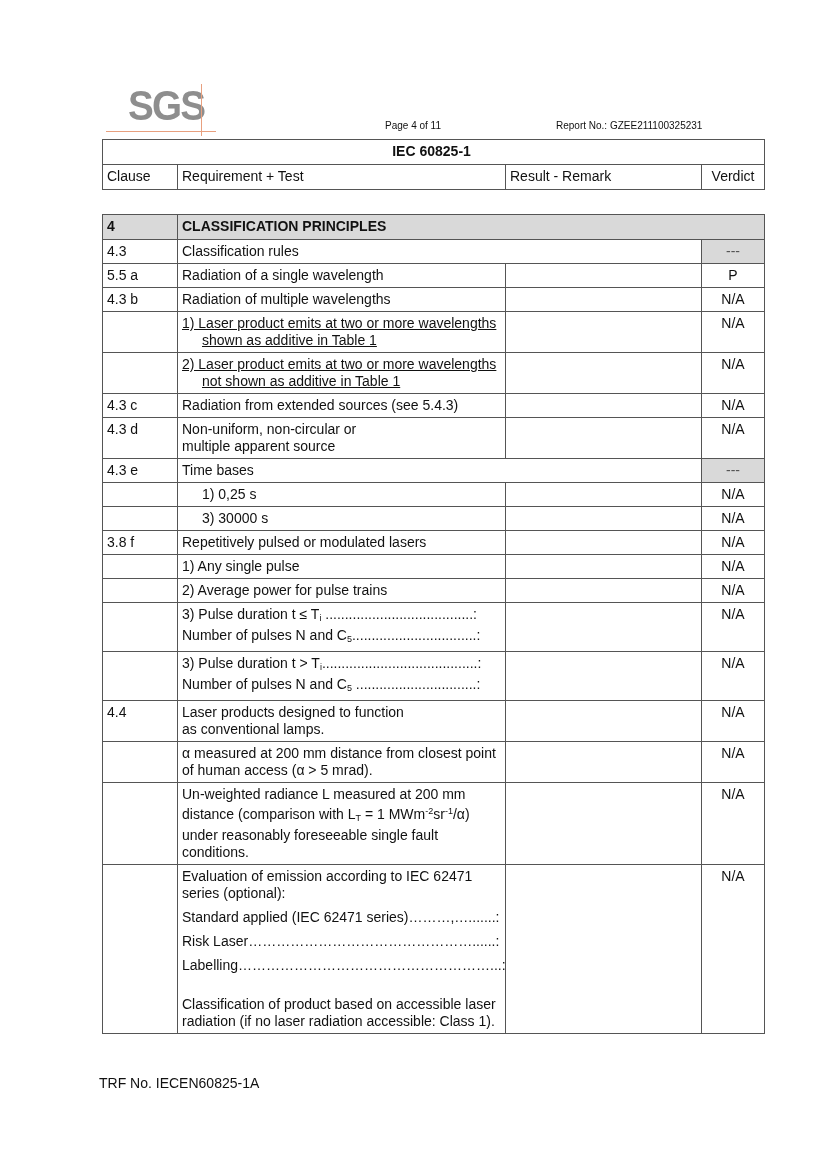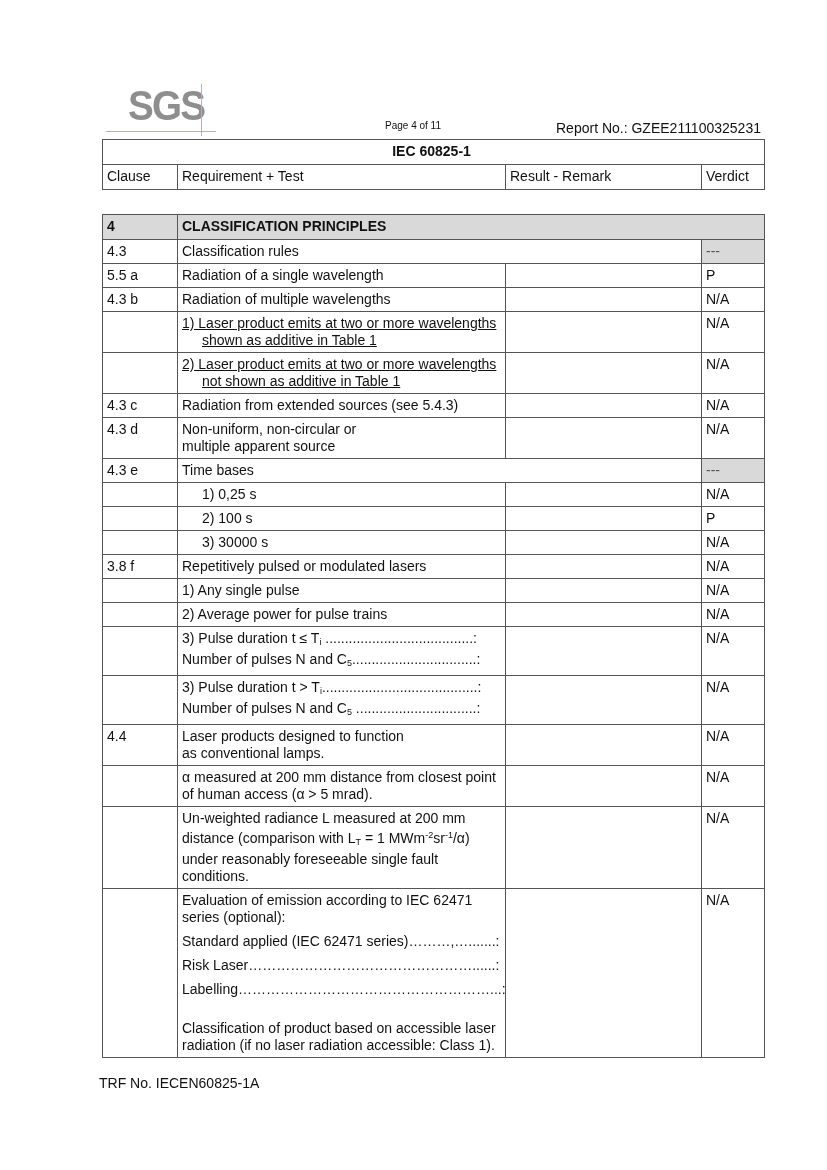--- a/index.html
+++ b/index.html
@@ -10,33 +10,33 @@
     .logo { position: absolute; left: 106px; top: 84px; width: 112px; height: 52px; }
     .logo-text {
       position: absolute; left: 22px; top: 0px; font-family: "Liberation Sans", sans-serif;
       font-weight: bold; font-size: 42px; color: #8e8e8e; letter-spacing: -2px; line-height: 44px;
       transform: scaleX(0.92); transform-origin: left top;
     }
     .logo-hline { position: absolute; left: 0px; top: 47px; width: 110px; height: 1px; background: #e8a07f; }
     .logo-vline { position: absolute; left: 95px; top: 0px; width: 1px; height: 52px; background: #e8a07f; }
 
     .page-no { position: absolute; left: 385px; top: 120px; font-size: 10px; }
-    .report-no { position: absolute; left: 556px; top: 120px; font-size: 14px; }
+    .report-no { position: absolute; left: 556px; top: 120px; font-size: 10px; }
 
     table { border-collapse: collapse; position: absolute; left: 102px; table-layout: fixed; }
     td { border: 1px solid #555; font-size: 14px; line-height: 17px; vertical-align: top; padding: 3px 4px 3px 4px; }
 
     .hdr-table { top: 139px; width: 663px; }
     .hdr-table td { height: 18px; }
     .hdr-title { text-align: center; font-weight: bold; padding-left: 0; }
     .c-clause { width: 75px; }
     .c-req { width: 328px; }
     .c-res { width: 196px; }
     .c-ver { width: 63px; }
-    .center { text-align: left; }
+    .center { text-align: center; }
 
     .main-table { top: 214px; width: 663px; }
     .sec-row td { background: #d9d9d9; font-weight: bold; height: 18px; }
     .grey { background: #d9d9d9; color: #555; }
     .ind { padding-left: 24px; }
     .hang { display: block; padding-left: 20px; text-indent: -20px; text-decoration: underline; }
     .sub { font-size: 9px; vertical-align: -2px; }
     .sup { font-size: 9px; vertical-align: 5px; }
     .line { display: block; }
     .gap { display: block; height: 7px; }
@@ -151,26 +151,20 @@
     <td class="center grey">---</td>
   </tr>
 
   <tr>
     <td></td>
     <td class="ind">1) 0,25 s</td>
     <td></td>
     <td class="center">N/A</td>
   </tr>
 
-  <tr>
-    <td></td>
-    <td class="ind">2) 100 s</td>
-    <td></td>
-    <td class="center">P</td>
-  </tr>
 
   <tr>
     <td></td>
     <td class="ind">3) 30000 s</td>
     <td></td>
     <td class="center">N/A</td>
   </tr>
 
   <tr>
     <td>3.8 f</td>

